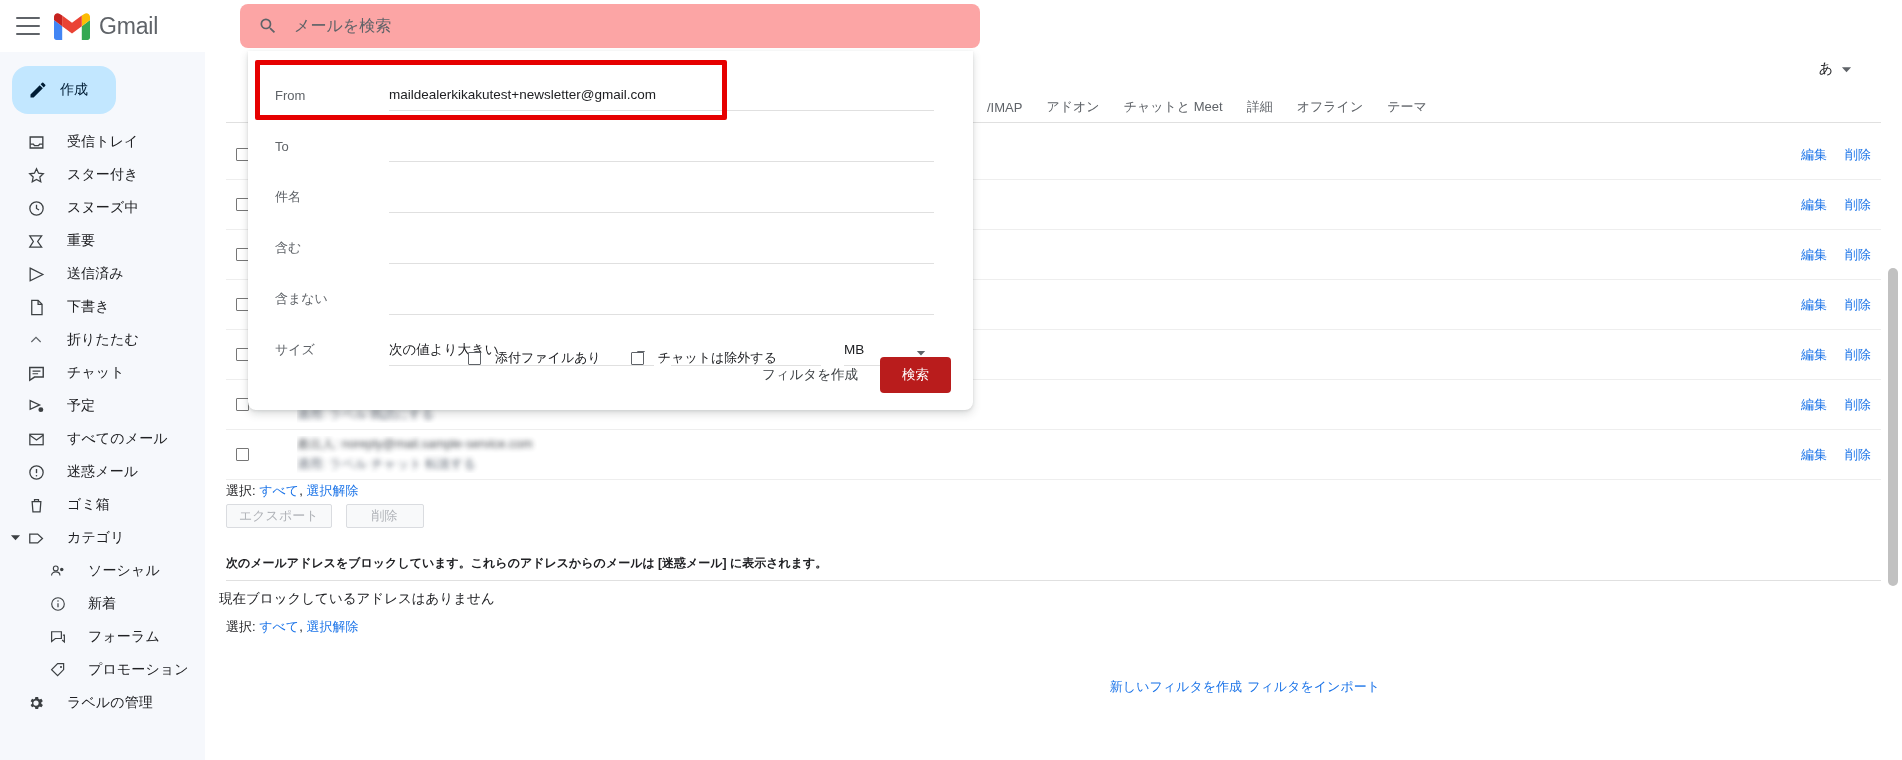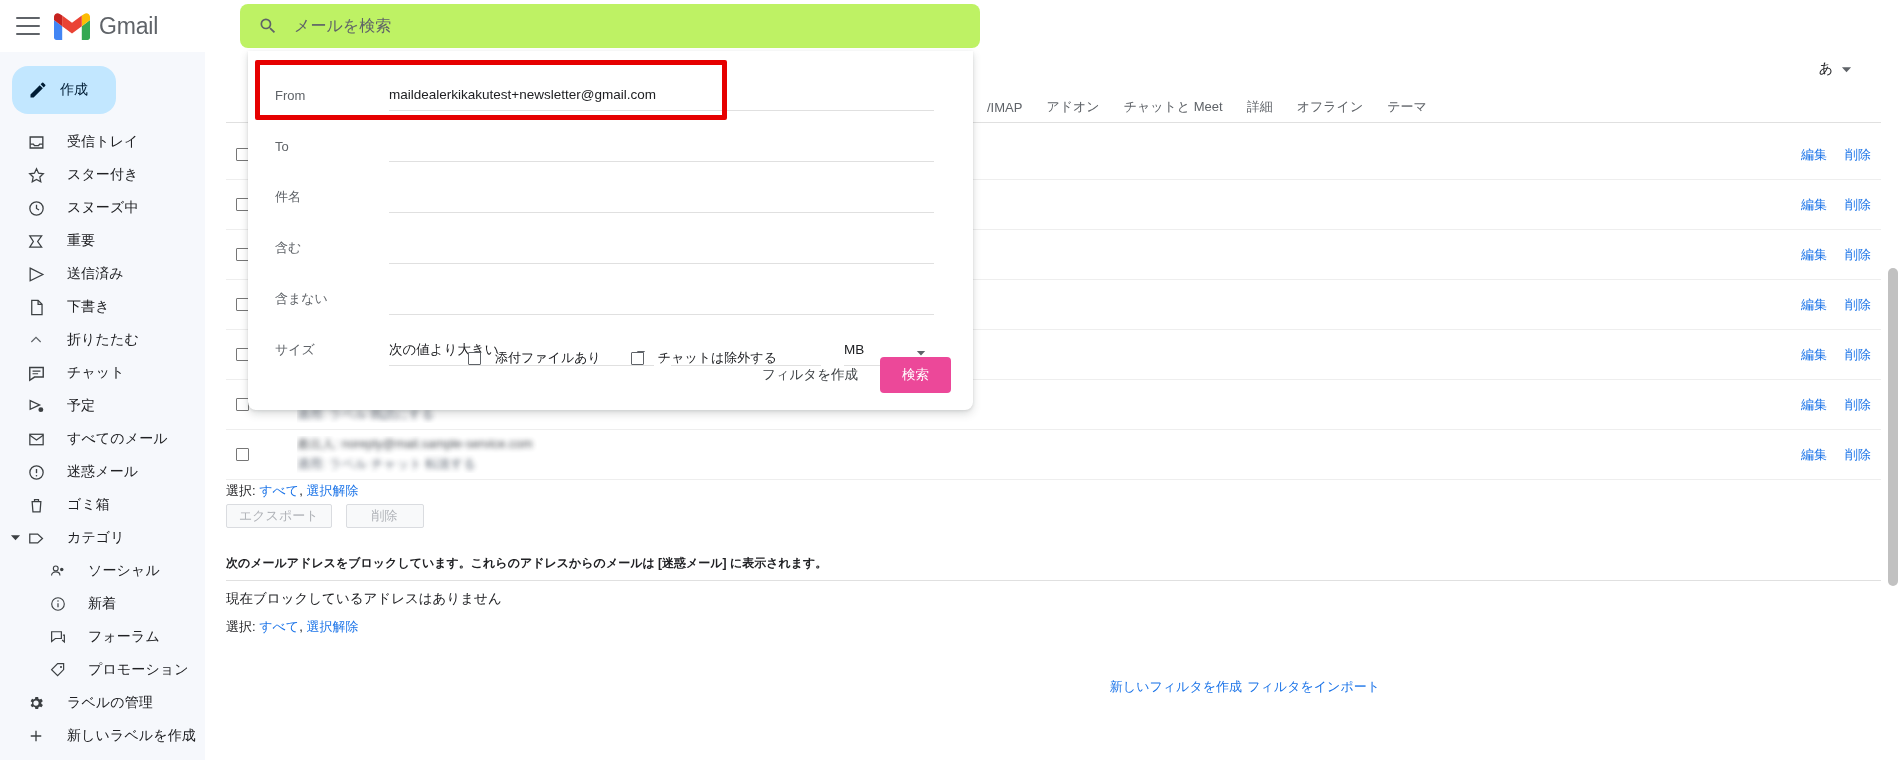--- a/index.html
+++ b/index.html
@@ -21,21 +21,21 @@
   }
   .hamburger { width:24px; height:18px; margin-left:16px; margin-right:14px;
     display:flex; flex-direction:column; justify-content:space-between; cursor:pointer; }
   .hamburger span { display:block; height:2px; width:24px; background:#5f6368; border-radius:2px; }
   .brand { display:flex; align-items:center; gap:9px; cursor:pointer; }
   .brand-logo { width:36px; height:27px; }
   .brand-name { font-size:23px; color:#5f6368; letter-spacing:-0.2px; font-weight:400; }
 
   .searchwrap { position:absolute; left:240px; top:4px; width:740px; height:44px; z-index:6; }
   .searchbox {
-    width:100%; height:44px; background:#bef264; border-radius:8px;
+    width:100%; height:44px; background:#fca5a5; border-radius:8px;
     display:flex; align-items:center; padding-left:18px; cursor:text;
   }
   .search-icon { width:20px; height:20px; flex:none; margin-right:16px; }
   .search-ph { font-size:16px; color:#5f6368; }
 
   .topright { position:absolute; right:14px; top:0; height:52px; display:flex; align-items:center; gap:6px; }
   .iconbtn { width:40px; height:40px; border-radius:50%; display:flex; align-items:center; justify-content:center; cursor:pointer; }
   .avatar { width:33px; height:33px; border-radius:50%; overflow:hidden; cursor:pointer; margin-left:6px; }
 
   
@@ -114,21 +114,21 @@
   .sfield.halfA { width:265px; }
   .sfield.mid   { left:423px; width:150px; }
   .sfield.unit  { left:596px; width:90px; }
   .sel-caret { position:absolute; right:8px; top:12px; }
   .sizechecks { position:absolute; left:220px; top:298px; display:flex; align-items:center; gap:0; }
   .ccb { width:13px; height:13px; border:1px solid #5f6368; border-radius:1px; background:#fff; flex:none; cursor:pointer; }
   .clabel { font-size:13px; color:#202124; margin-left:14px; white-space:nowrap; }
   .sbtns { position:absolute; right:22px; bottom:17px; display:flex; align-items:center; gap:22px; }
   .lnkbtn { font-size:13.5px; color:#3c4043; cursor:pointer; white-space:nowrap; }
   .searchbtn {
-    background:#ec4899; color:#fff; font-size:13.5px; border-radius:4px;
+    background:#b91c1c; color:#fff; font-size:13.5px; border-radius:4px;
     padding:0 22px; height:36px; display:flex; align-items:center; justify-content:center; cursor:pointer;
   }
   .redbox {
     position:absolute; left:7px; top:9px; width:472px; height:60px;
     border:5px solid #e60000; border-radius:2px; z-index:12; pointer-events:none;
   }
 </style>
 </head>
 <body>
 
@@ -386,28 +386,20 @@
 
       <div class="navitem">
         <span class="ico">
           <svg width="18" height="18" viewBox="0 0 24 24">
               <path fill="#3c4043" d="M19.1 12.9a7 7 0 0 0 0-1.8l2-1.6-1.9-3.3-2.4 1a7 7 0 0 0-1.6-.9L14.9 4h-3.8l-.4 2.3a7 7 0 0 0-1.6.9l-2.4-1-1.9 3.3 2 1.6a7 7 0 0 0 0 1.8l-2 1.6 1.9 3.3 2.4-1c.5.4 1 .7 1.6.9l.4 2.3h3.8l.4-2.3c.6-.2 1.1-.5 1.6-.9l2.4 1 1.9-3.3zM12 15.5A3.5 3.5 0 1 1 15.5 12 3.5 3.5 0 0 1 12 15.5z"></path>
             </svg>
         </span>
         <span class="lbl">ラベルの管理</span>
       </div>
 
-      <div class="navitem">
-        <span class="ico">
-          <svg width="18" height="18" viewBox="0 0 24 24">
-              <path stroke="#3c4043" stroke-width="1.8" d="M12 5v14M5 12h14"></path>
-            </svg>
-        </span>
-        <span class="lbl">新しいラベルを作成</span>
-      </div>
 
     </div>
   </div>
 
   <div class="main">
 
     <div class="settings-head">
       <div class="lang-sel">
         <span>あ</span>
         <svg width="11" height="11" viewBox="0 0 12 12">
@@ -523,21 +515,21 @@
     <div class="btnrow" style="top:452px; left:21px;">
       <div class="gbtn">エクスポート</div>
       <div class="gbtn">削除</div>
     </div>
 
     <div class="newfilter" style="top:626px; right:660px;">新しいフィルタを作成</div>
     <div class="newfilter" style="top:626px; right:522px;">フィルタをインポート</div>
 
     <div class="blocktext" style="top:503px; left:21px;">次のメールアドレスをブロックしています。これらのアドレスからのメールは [迷惑メール] に表示されます。</div>
     <div class="divider" style="top:528px;"></div>
-    <div class="noneblocked" style="top:538px; left:21px;">現在ブロックしているアドレスはありません</div>
+    <div class="noneblocked" style="top:538px; left:14px;">現在ブロックしているアドレスはありません</div>
 
     <div class="selrow" style="top:566px; left:21px;">
       <span>選択:</span>
       <span class="lnk">すべて</span><span>,</span>
       <span class="lnk">選択解除</span>
     </div>
 
   </div>
 
   <div class="scrollbar"></div>

